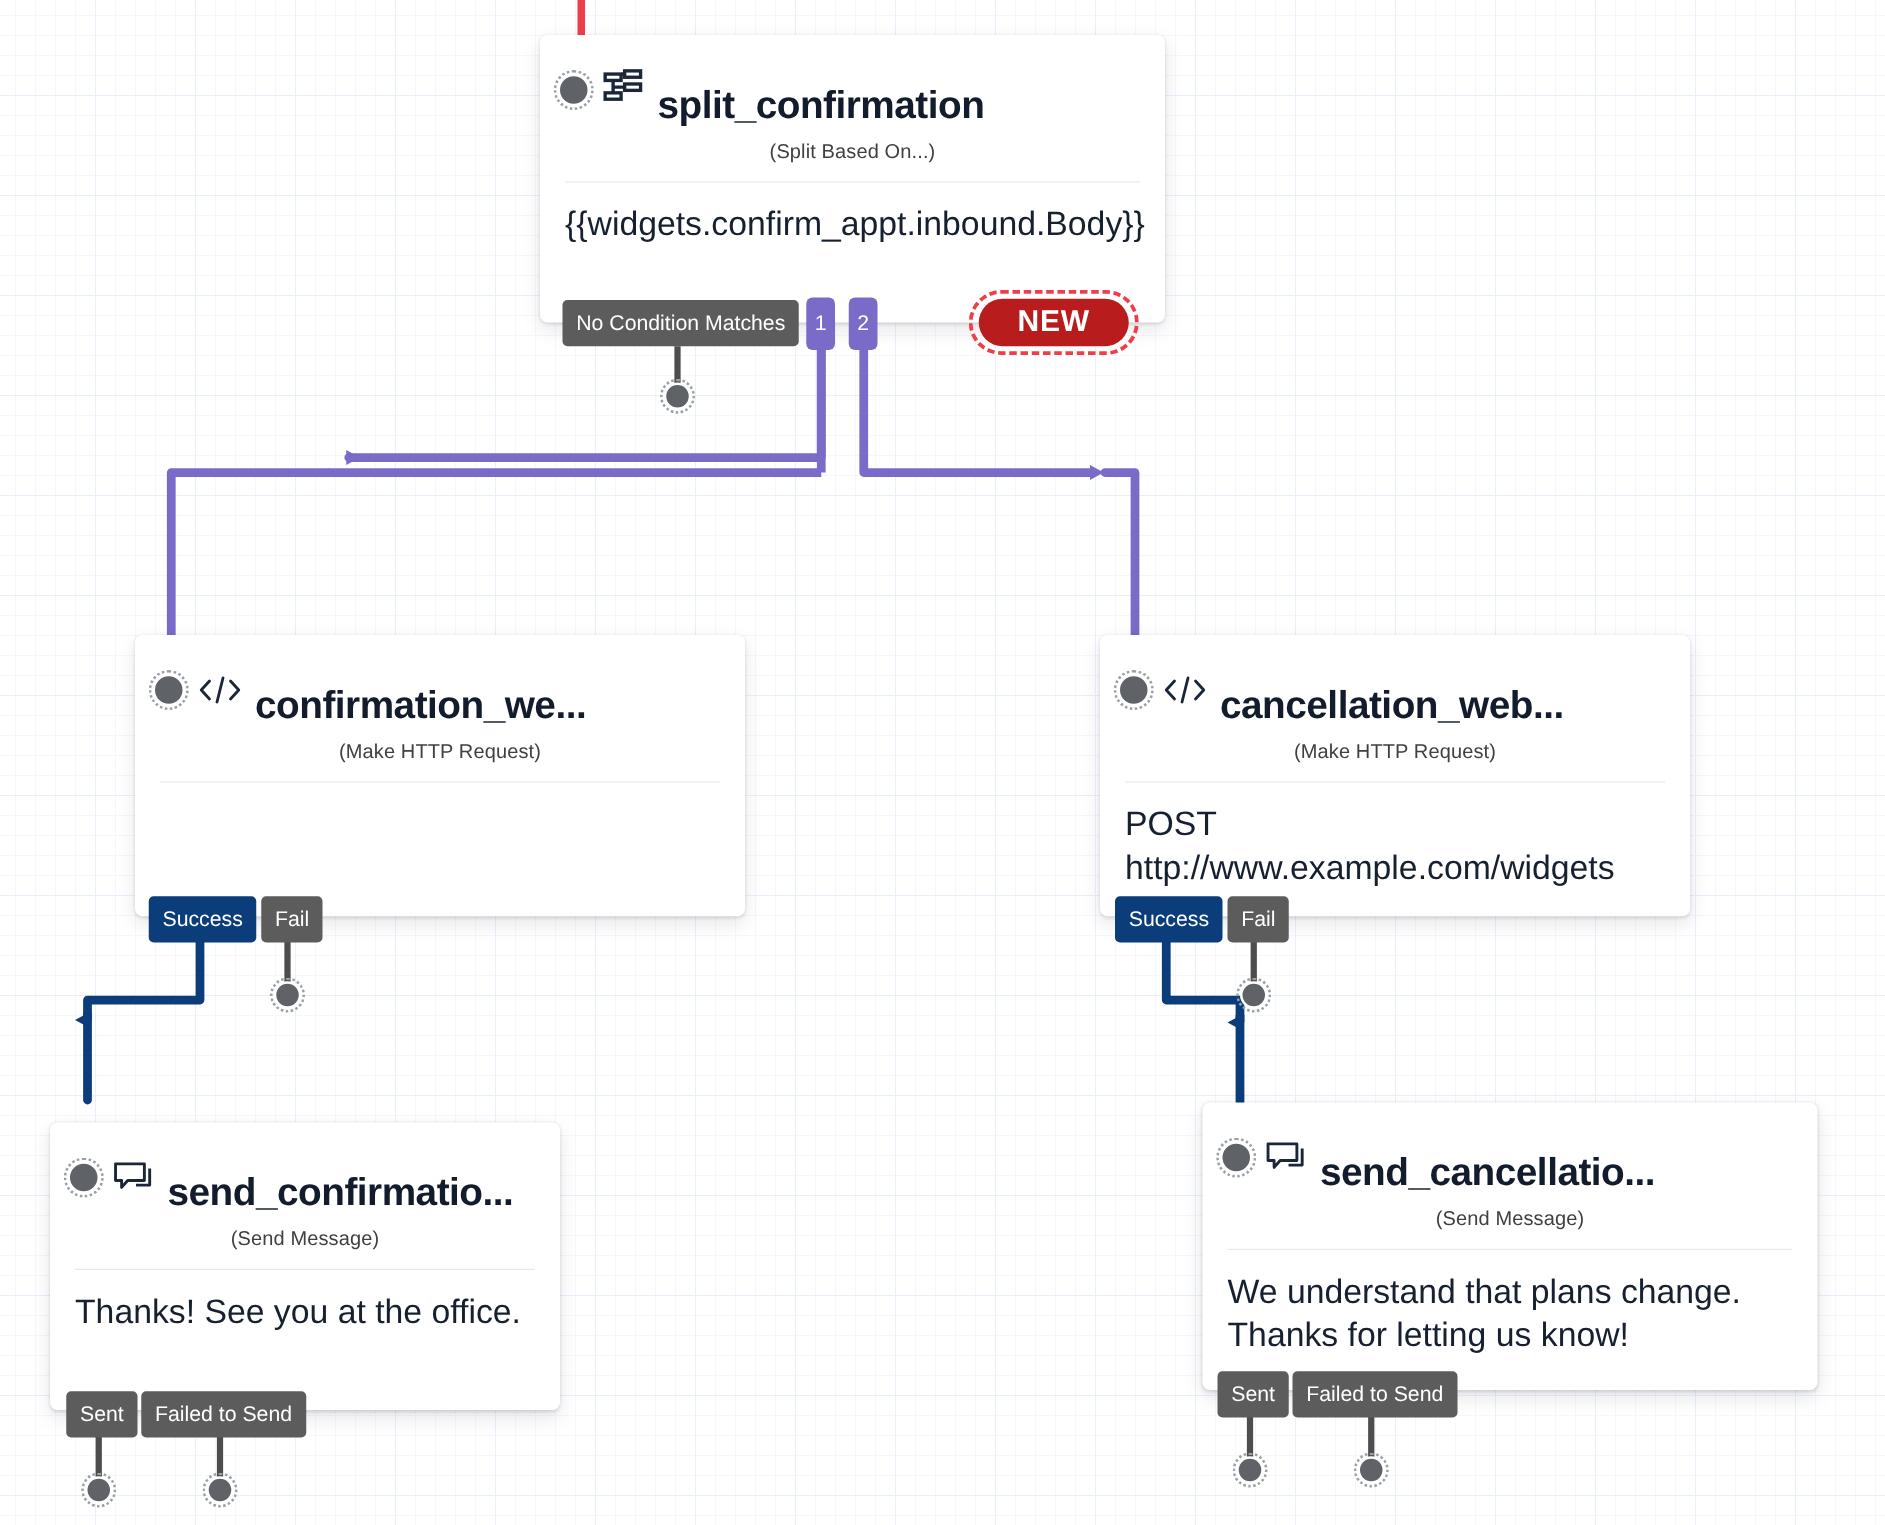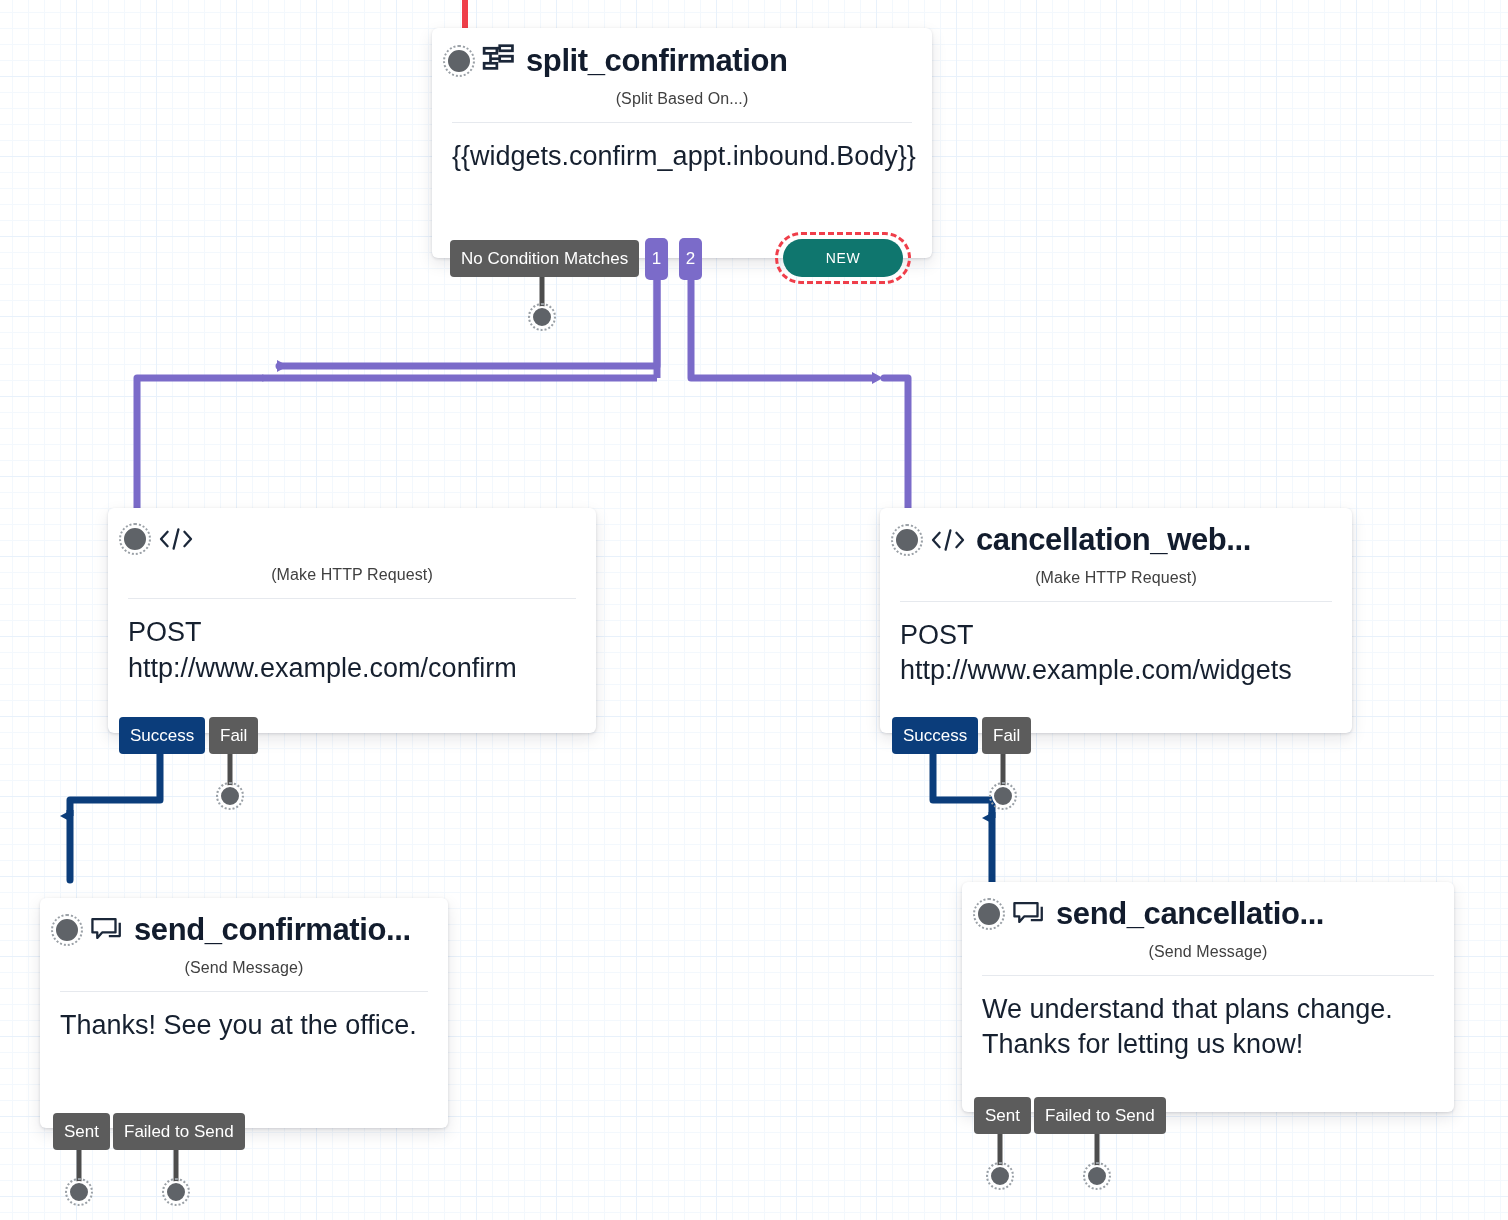--- a/index.html
+++ b/index.html
@@ -37,20 +37,21 @@
     border:2px solid #ffffff;
     outline:2px dotted #9aa0a6;
     outline-offset:1px;
     flex:0 0 auto;
   }
   .node-ico{flex:0 0 auto;display:flex;align-items:center;justify-content:center;}
   .node-title{
     font-size:31px;font-weight:700;color:#121c2d;
     letter-spacing:-.4px;white-space:nowrap;overflow:hidden;
     line-height:1.05;
+    margin-top:24px;
   }
   .node-sub{
     text-align:center;color:#404040;font-size:16px;
     margin-top:12px;letter-spacing:.1px;
   }
   .node-rule{height:1px;background:#e6e9ee;margin:14px 20px 0 20px;}
   .node-body{
     padding:16px 20px 0 20px;
     font-size:27px;color:#16202f;line-height:1.33;
   }
@@ -70,22 +71,22 @@
   .port-dot{
     position:absolute;
     width:22px;height:22px;border-radius:50%;
     background:#5f6368;border:2px solid #ffffff;
     outline:2px dotted #9aa0a6;outline-offset:1px;
     box-sizing:border-box;
   }
 
   .new-btn{
     position:absolute;
-    background:#0f766e;color:#ffffff;
-    font-size:14px;font-weight:400;letter-spacing:.6px;
+    background:#b91c1c;color:#ffffff;
+    font-size:24px;font-weight:700;letter-spacing:.6px;
     border-radius:30px;
     display:flex;align-items:center;justify-content:center;
     box-sizing:border-box;
     border:none;
   }
   .new-ring{
     position:absolute;
     border:3px dashed #ef3e4a;
     border-radius:34px;
     box-sizing:border-box;
@@ -200,24 +201,24 @@
       <div class="in-dot"></div>
       <span class="node-ico">
         <svg width="36" height="30" viewBox="0 0 30 24">
           <g fill="none" stroke="#1b2739" stroke-width="1.9" stroke-linecap="round" stroke-linejoin="round">
             <path d="M8 6 L2.5 12 L8 18"></path>
             <path d="M22 6 L27.5 12 L22 18"></path>
             <path d="M17 4 L13 20"></path>
           </g>
         </svg>
       </span>
+      <span class="node-title">confirmation_we...</span>
     </div>
     <div class="node-sub">(Make HTTP Request)</div>
     <div class="node-rule"></div>
-    <div class="node-body">POST http://www.example.com/confirm</div>
   </div>
   <div class="chip blue" style="left:119px;top:717px;">Success</div>
   <div class="chip gray" style="left:209px;top:717px;">Fail</div>
   <div class="port-dot" style="left:219px;top:785px;"></div>
 
   <div class="node" style="left:880px;top:508px;width:472px;height:225px;">
     <div class="node-head">
       <div class="in-dot"></div>
       <span class="node-ico">
         <svg width="36" height="30" viewBox="0 0 30 24">

